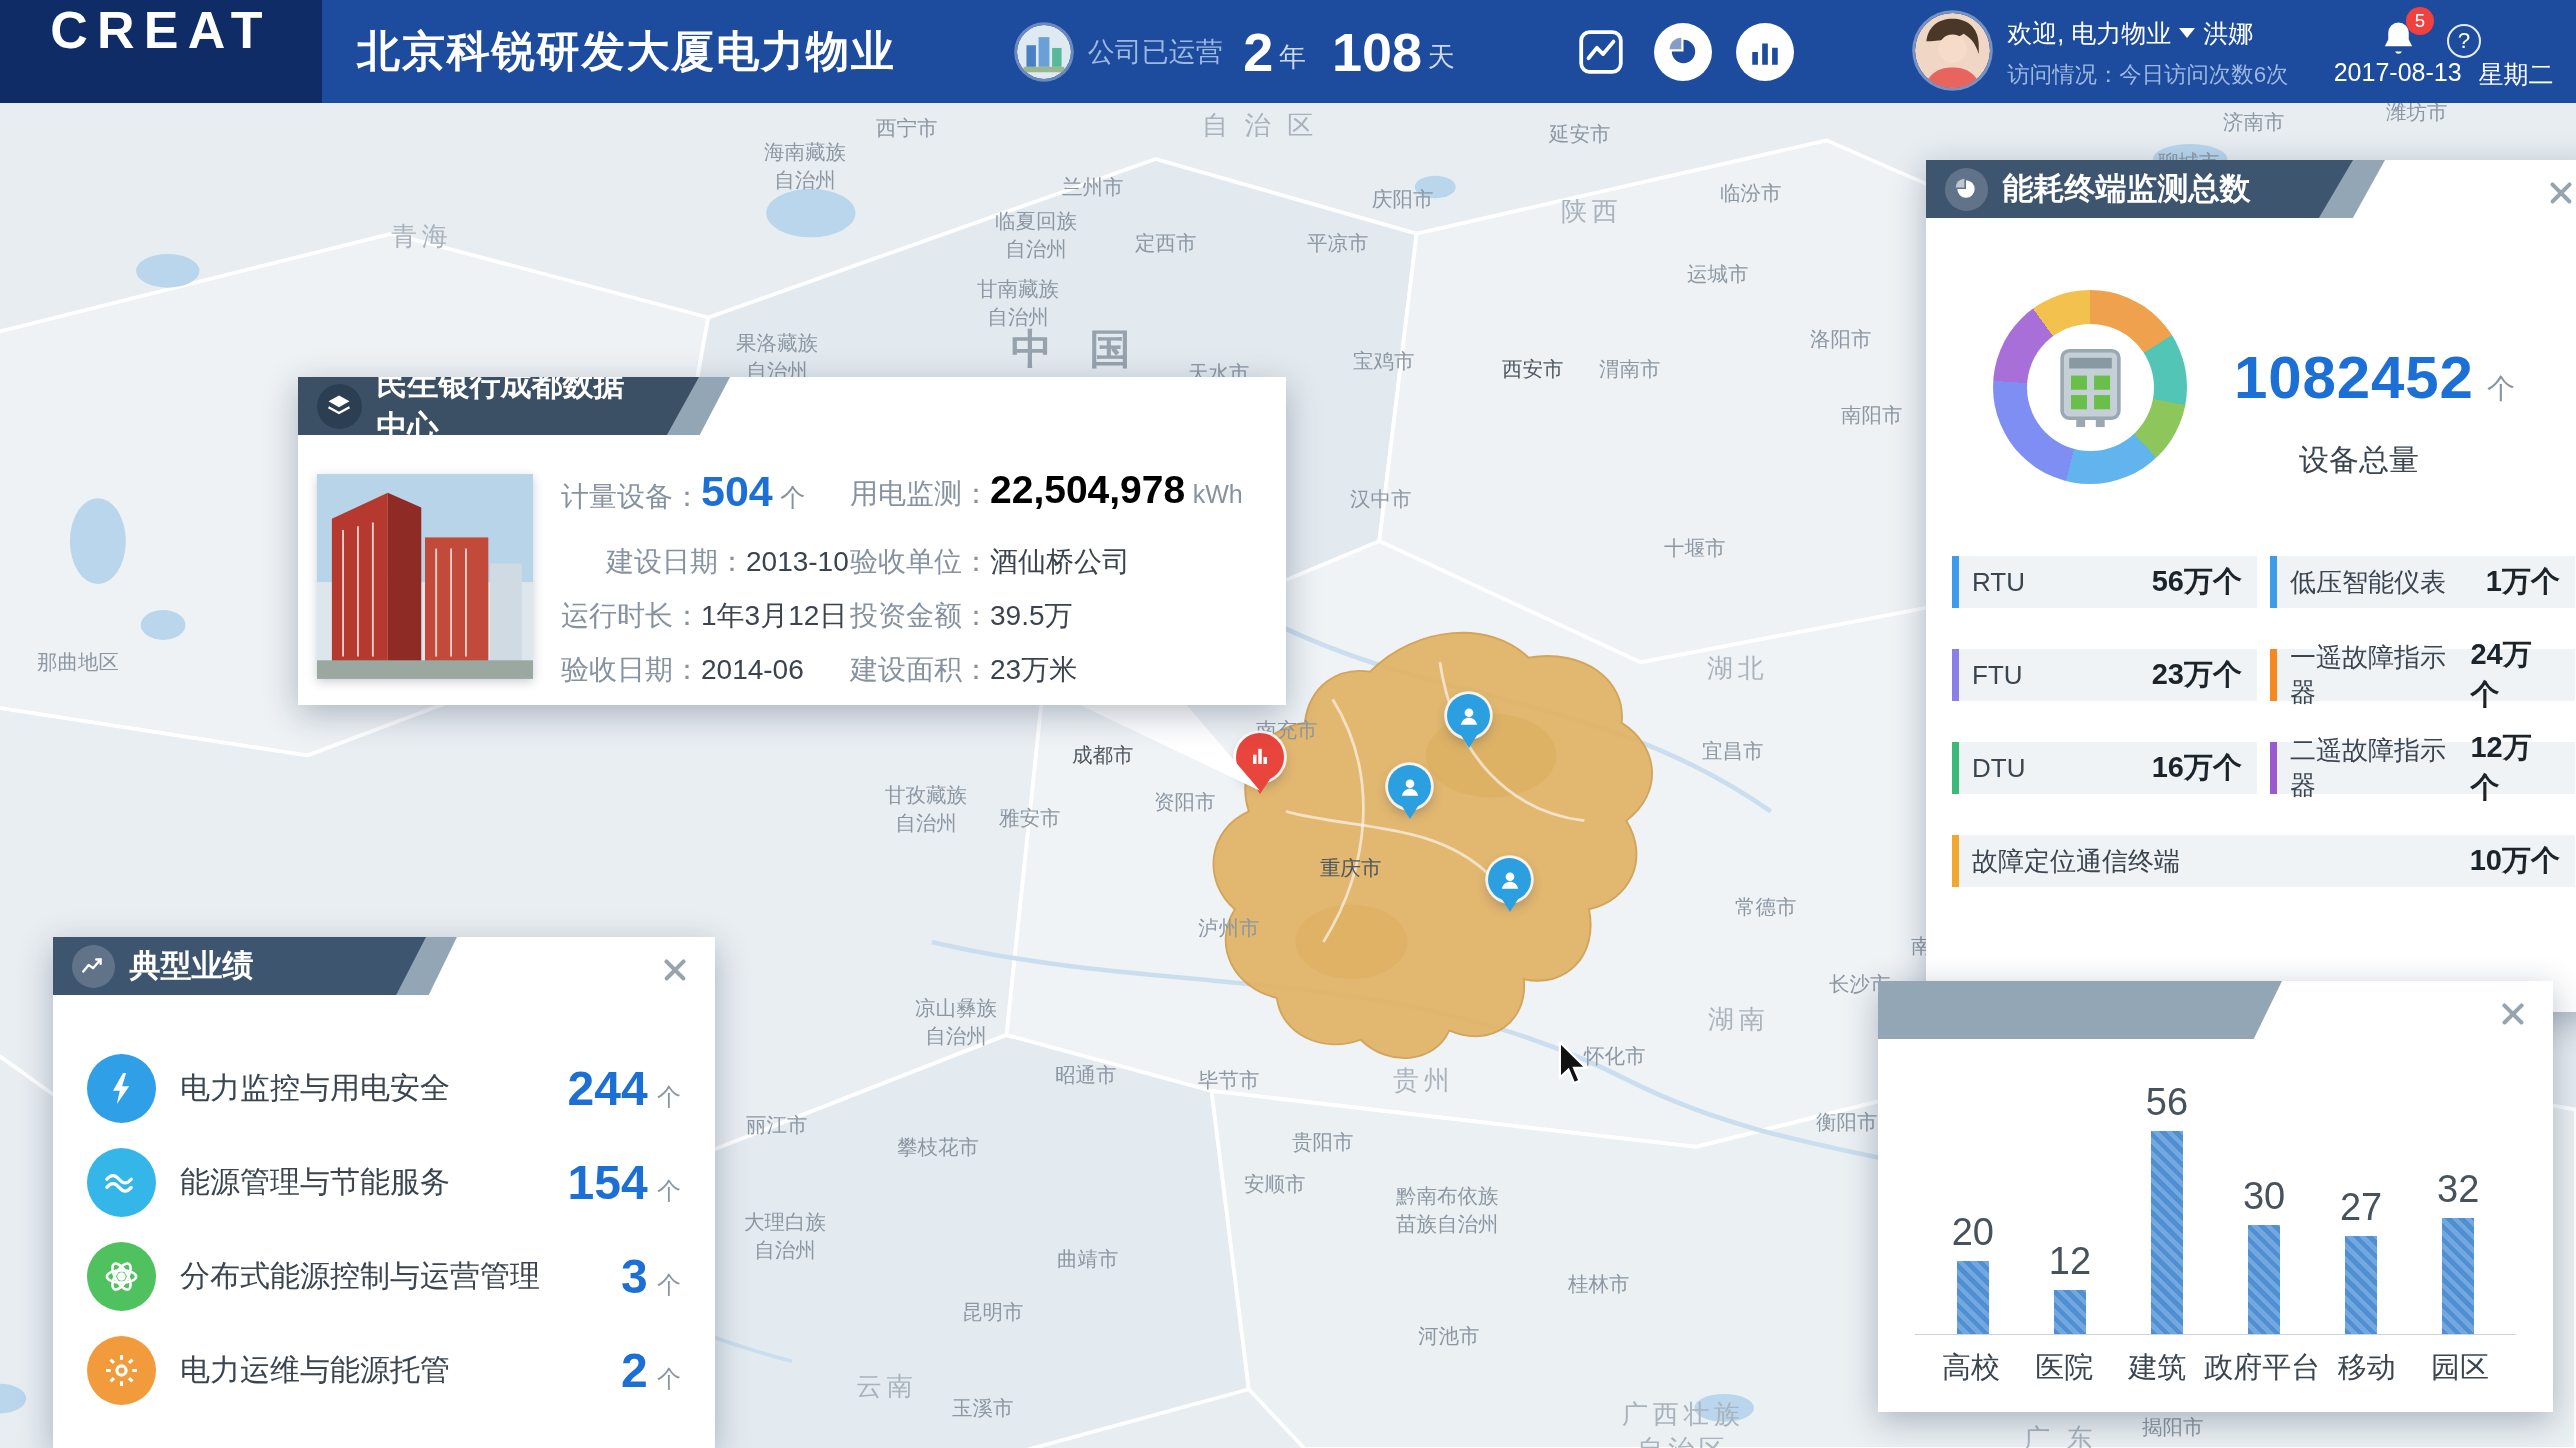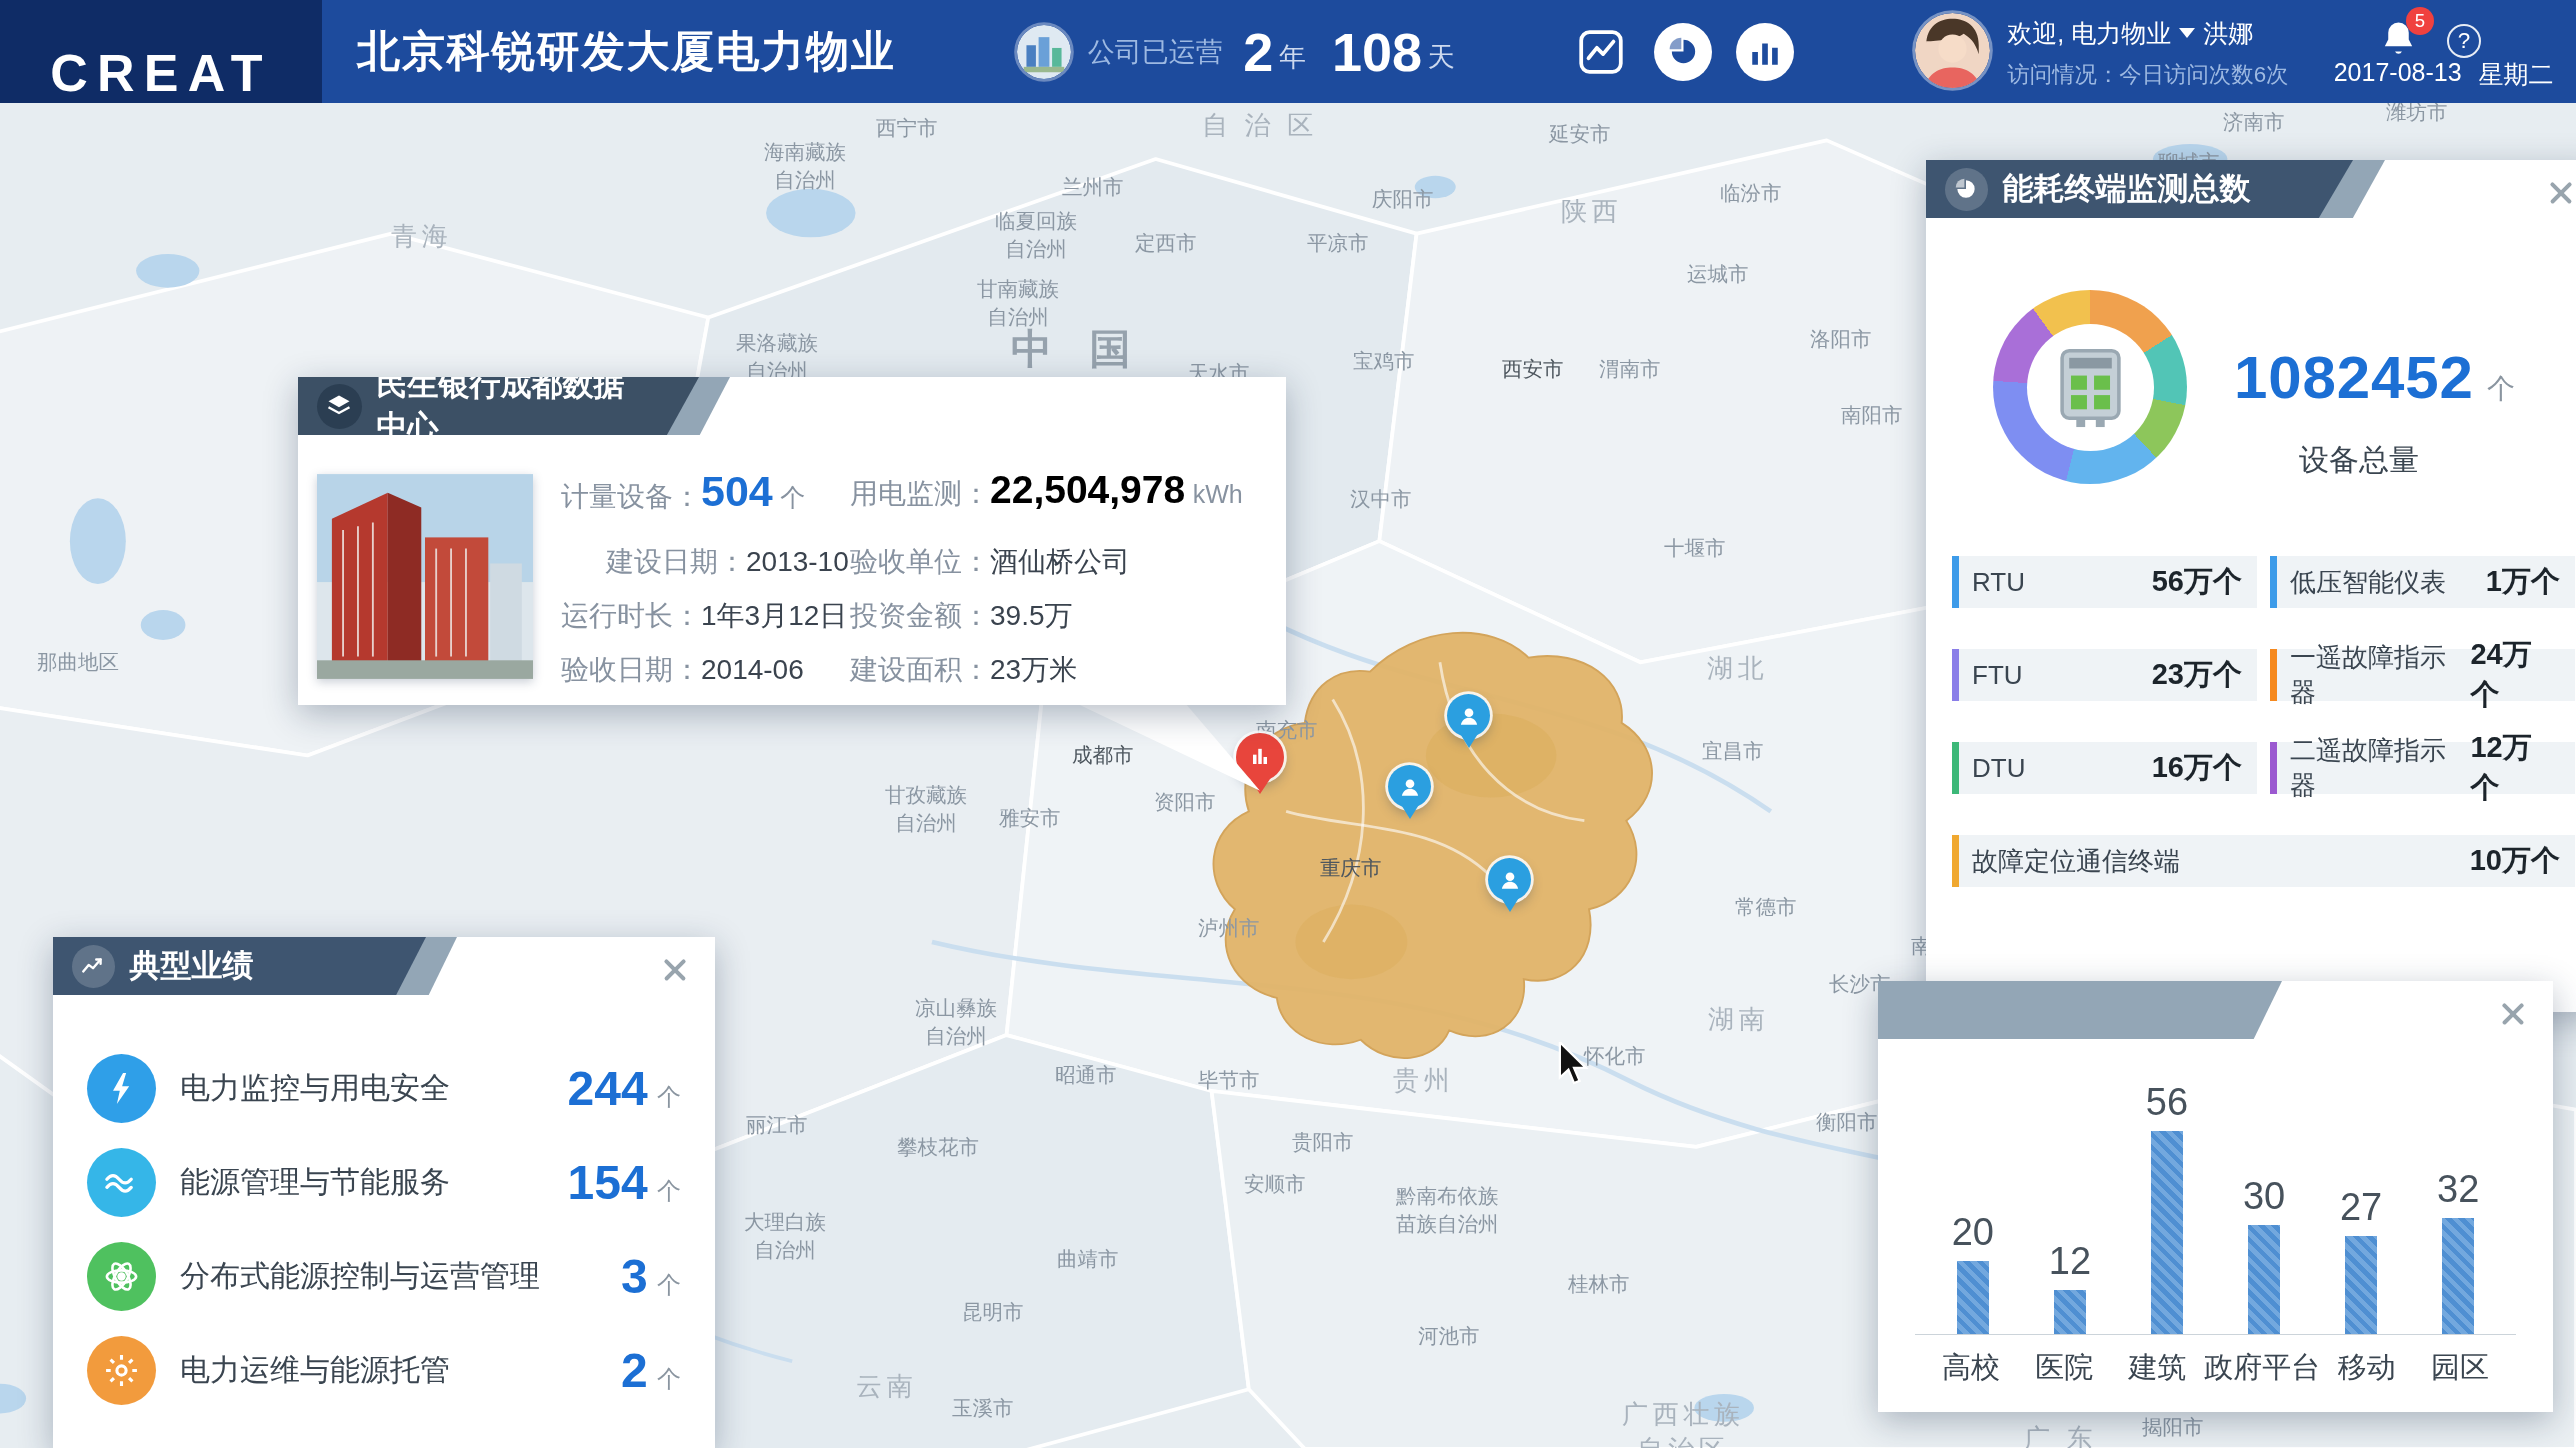--- a/index.html
+++ b/index.html
@@ -1,21 +1,21 @@
 <!DOCTYPE html>
 <html style="font-size:15px"><head>
 <meta charset="utf-8">
 <style>
   * { margin:0; padding:0; box-sizing:border-box; }
   html,body { width:2576px; height:1448px; overflow:hidden; }
   body { font-family:"Liberation Sans","DejaVu Sans",sans-serif; background:#e8edf1; position:relative; }
 
   
   .header { position:absolute; left:0; top:0; width:2576px; height:103px; background:#1d4b9d; z-index:60; display:flex; align-items:center; }
-  .logo-block { width:322px; height:103px; background:#0f2c66; display:flex; align-items:flex-end; justify-content:center; }
+  .logo-block { width:322px; height:103px; background:#0f2c66; display:flex; align-items:flex-start; justify-content:center; }
   .logo-text { color:#fff; font-size:52px; font-weight:bold; letter-spacing:9.3px; }
   .app-title { color:#fff; font-size:43px; font-weight:bold; margin-left:35px; letter-spacing:1.9px; }
   .operating { display:flex; align-items:center; margin-left:121px; }
   .emblem { width:54px; height:54px; border-radius:50%; overflow:hidden; box-shadow:0 0 0 2.8px rgba(255,255,255,.35); }
   .op-label { color:#9db9e2; font-size:27px; margin-left:17px; }
   .op-num { color:#fff; font-size:54px; font-weight:bold; margin-left:20.5px; }
   .op-unit { color:#cdd9ee; font-size:27px; margin:0 5.6px; align-self:flex-end; padding-bottom:7.5px; }
   .hicons { display:flex; align-items:center; gap:24px; margin-left:112px; }
   .hicon { width:58px; height:58px; border-radius:50%; background:#fff; display:flex; align-items:center; justify-content:center; cursor:pointer; }
   .hicon.outline { background:transparent; }

